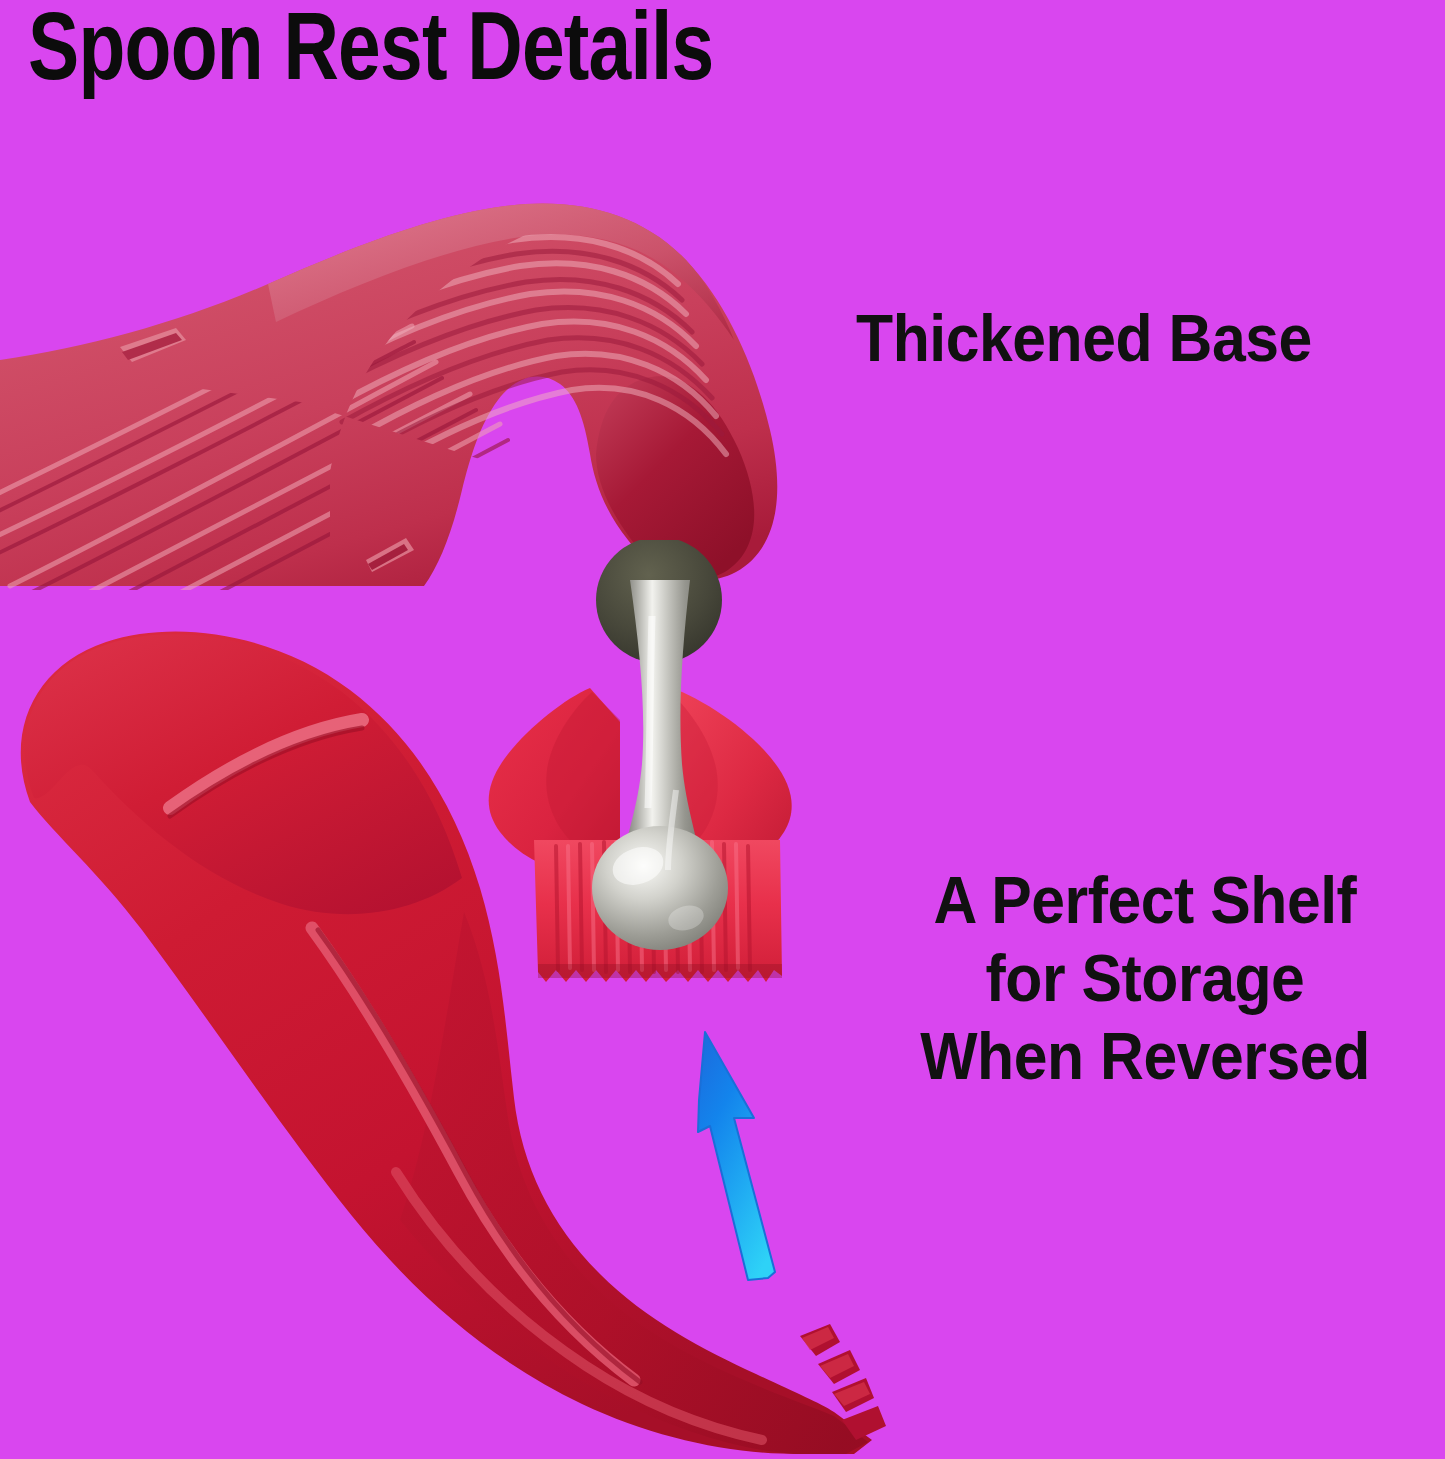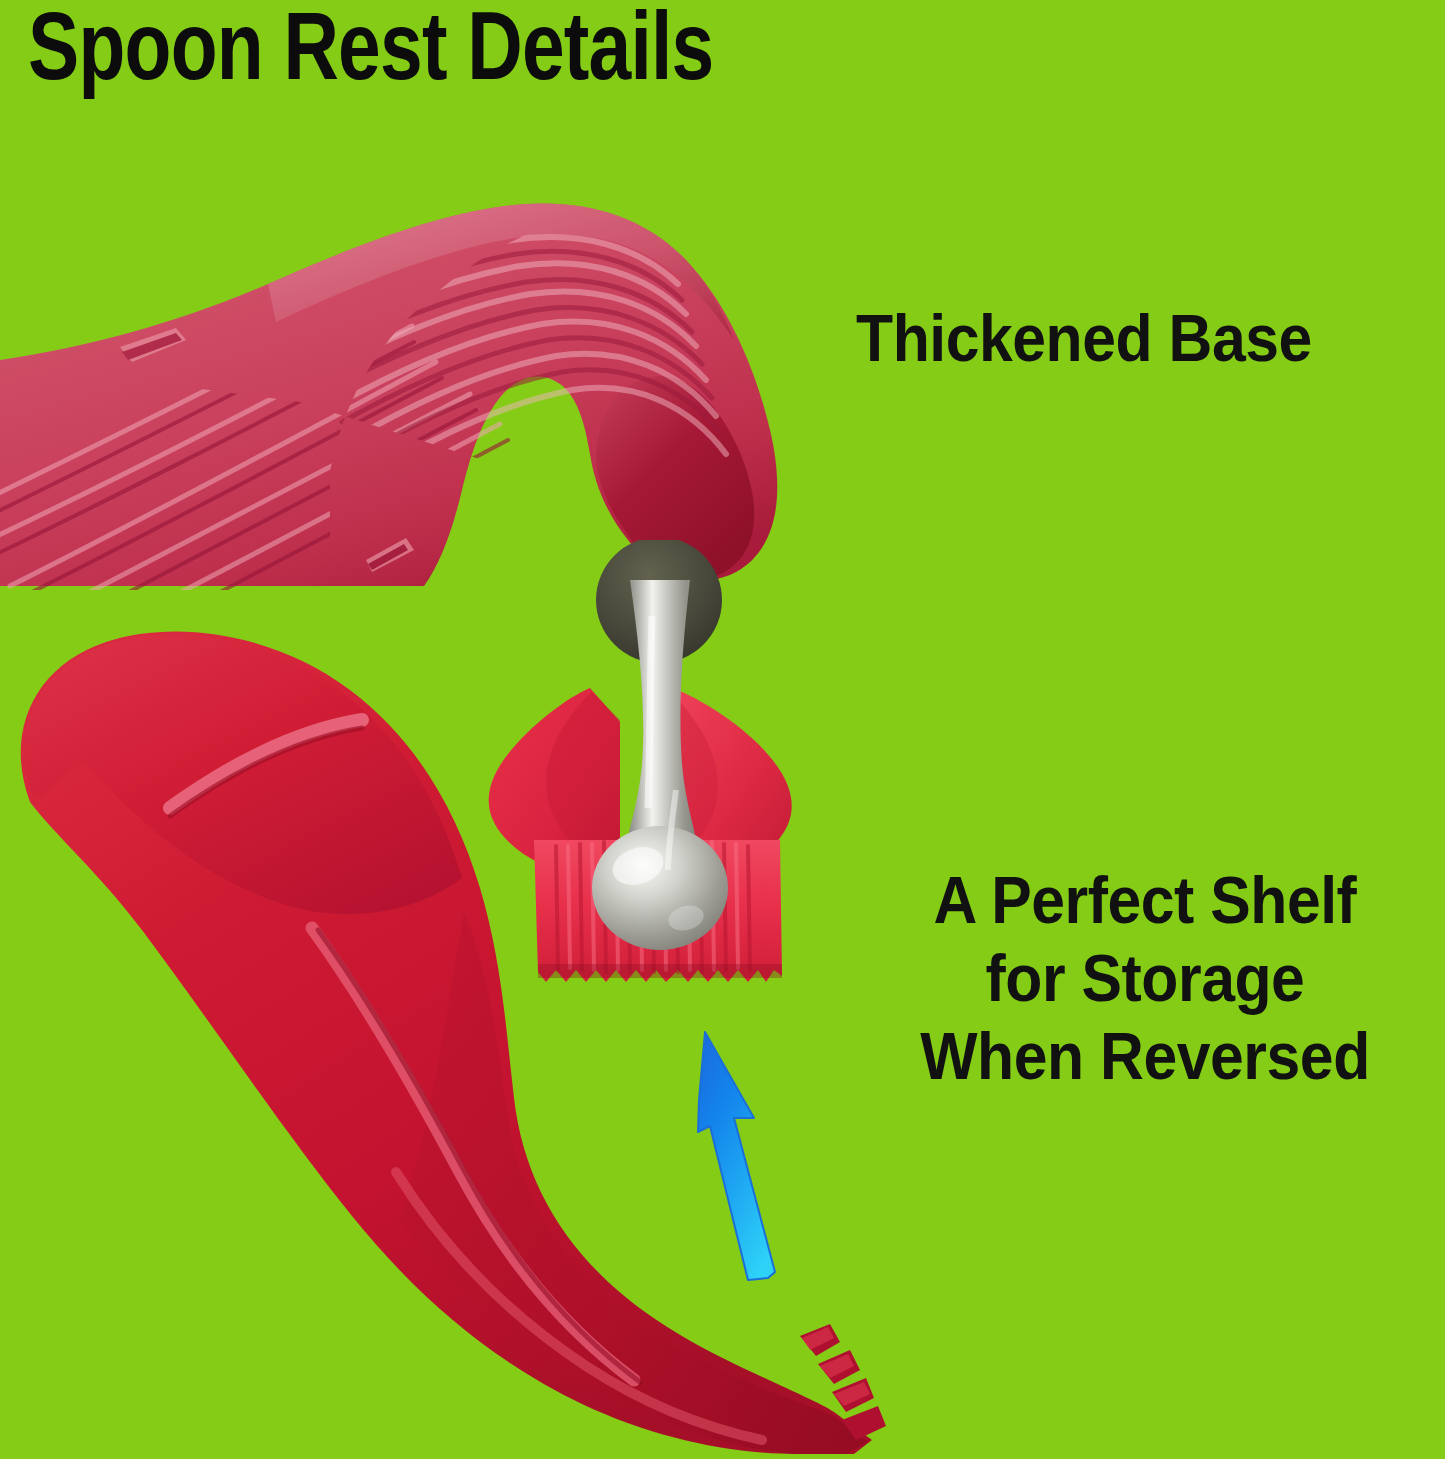--- a/index.html
+++ b/index.html
@@ -8,21 +8,21 @@
     padding: 0;
     background: #ffffff;
   }
   body {
     font-family: "Liberation Sans", "DejaVu Sans", sans-serif;
   }
   #canvas {
     position: relative;
     width: 1445px;
     height: 1459px;
-    background: #84cc16;
+    background: #d946ef;
     overflow: hidden;
   }
 
   
   #title {
     position: absolute;
     left: 28px;
     top: -4px;
     font-family: "Liberation Sans Narrow", "Liberation Sans", sans-serif;
     font-size: 96px;

